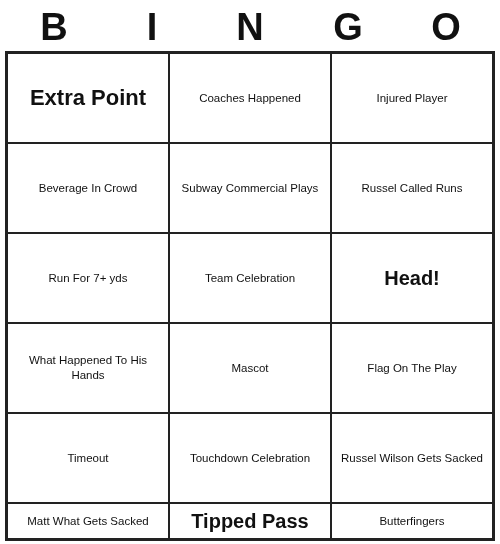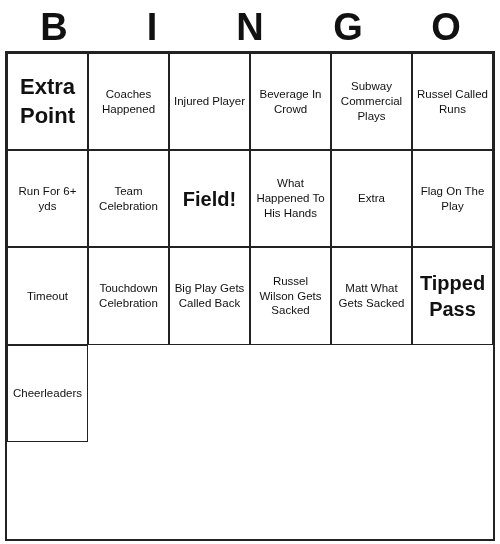--- a/index.html
+++ b/index.html
@@ -22,21 +22,21 @@
     }
     .bingo-letter {
       font-size: 38px;
       font-weight: bold;
       width: 88px;
       text-align: center;
       color: #111;
     }
     .bingo-grid {
       display: grid;
-      grid-template-columns: repeat(6, 1fr);
+      grid-template-columns: repeat(3, 1fr);
       grid-template-rows: repeat(5, 1fr);
       border: 2px solid #222;
       width: 490px;
       height: 490px;
     }
     .bingo-cell {
       border: 1px solid #222;
       display: flex;
       align-items: center;
       justify-content: center;
@@ -66,26 +66,25 @@
   <span class="bingo-letter">O</span>
 </div>
 
 <div class="bingo-grid" id="bingo-grid">
 <div class="bingo-cell large-text">Extra Point</div>
     <div class="bingo-cell">Coaches Happened</div>
     <div class="bingo-cell">Injured Player</div>
     <div class="bingo-cell">Beverage In Crowd</div>
     <div class="bingo-cell">Subway Commercial Plays</div>
     <div class="bingo-cell">Russel Called Runs</div>
-    <div class="bingo-cell">Run For 6+ yds</div>
+    <div class="bingo-cell">Run For 7+ yds</div>
     <div class="bingo-cell">Team Celebration</div>
-    <div class="bingo-cell free">Field!</div>
+    <div class="bingo-cell free">Head!</div>
     <div class="bingo-cell">What Happened To His Hands</div>
-    <div class="bingo-cell">Extra</div>
+    <div class="bingo-cell">Mascot</div>
     <div class="bingo-cell">Flag On The Play</div>
     <div class="bingo-cell">Timeout</div>
     <div class="bingo-cell">Touchdown Celebration</div>
-    <div class="bingo-cell">Big Play Gets Called Back</div>
     <div class="bingo-cell">Russel Wilson Gets Sacked</div>
     <div class="bingo-cell">Matt What Gets Sacked</div>
     <div class="bingo-cell free">Tipped Pass</div>
-    <div class="bingo-cell">Cheerleaders</div>
+    <div class="bingo-cell">Butterfingers</div>
   </div>
 
 </body></html>

